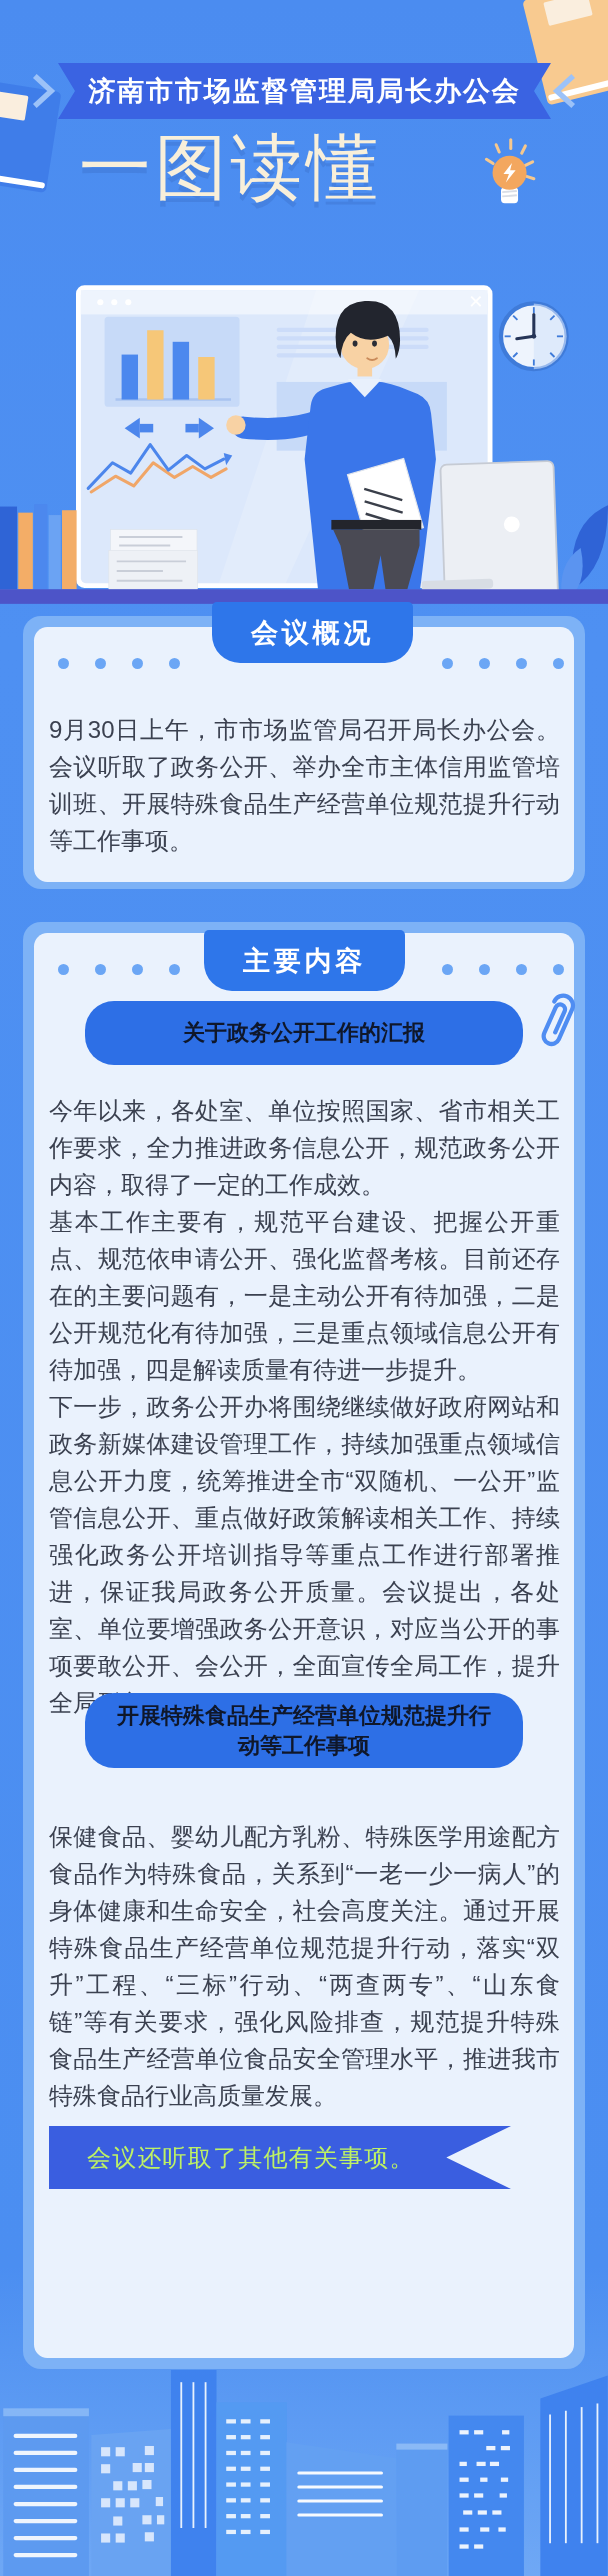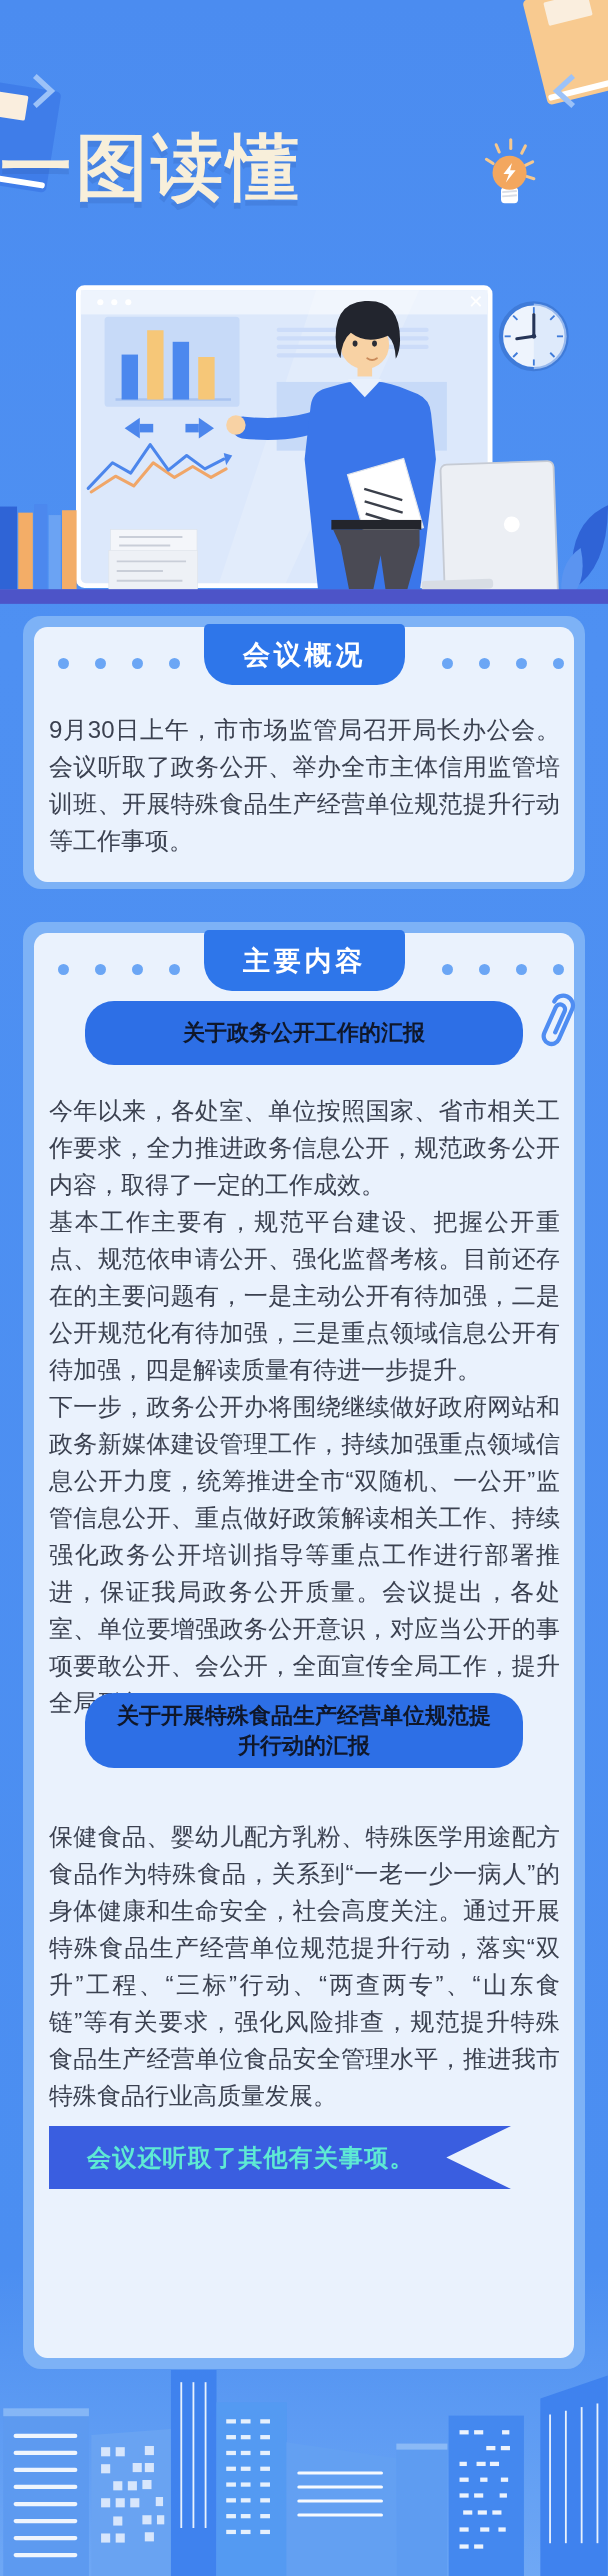--- a/index.html
+++ b/index.html
@@ -7,22 +7,22 @@
   .page{position:relative;width:608px;height:2576px;overflow:hidden;
         background:linear-gradient(180deg,#4b8cf0 0%,#4e90f2 25%,#4b8ef1 88%,#6fa8f5 100%);}
   
   .badge{position:absolute;left:58px;top:63px;width:493px;height:56px;background:#3a63e2;
          clip-path:polygon(0 0,100% 0,calc(100% - 17px) 50%,100% 100%,0 100%,17px 50%);
          display:flex;align-items:center;justify-content:center;}
   .badge span{color:#ffffff;font-size:27px;font-weight:bold;letter-spacing:1.8px;white-space:nowrap;}
   .chev{position:absolute;top:74px;width:24px;height:34px;}
   .chev svg{display:block;}
   .chev-l{left:32px;} .chev-r{right:32px;}
-  .big-title{position:absolute;left:0;top:120px;width:504px;text-align:left;padding-right:43px;box-sizing:border-box;
-             font-size:72px;font-weight:bold;color:#f8efda;letter-spacing:3.7px;
+  .big-title{position:absolute;left:0;top:120px;width:504px;text-align:center;padding-right:43px;box-sizing:border-box;
+             font-size:72px;font-weight:normal;color:#f8efda;letter-spacing:3.7px;
              text-shadow:0 5.5px 0 rgba(47,94,180,0.25);}
   .corner-book{position:absolute;border-radius:4.9px;}
   .book-left{left:-18px;top:86px;width:72px;height:102px;background:#3f7de9;transform:rotate(9deg);}
   .book-right{left:534px;top:-11px;width:84px;height:108px;background:#f8ca90;transform:rotate(-14deg);}
   .book-label{position:absolute;background:#faeede;border-radius:1.8px;}
   .book-pages{position:absolute;left:2.4px;right:2.4px;bottom:3.7px;height:6px;background:#ffffff;border-radius:2.4px;}
   .bulb{position:absolute;left:473px;top:135px;width:67px;height:73px;}
   
   .card-outer{position:absolute;left:23px;width:562px;background:#7db2f6;border-radius:18px;}
   .card-inner{position:absolute;left:34px;width:540px;background:#eaf2fd;border-radius:13.4px;}
@@ -32,21 +32,21 @@
   .dots{position:absolute;display:flex;gap:26px;z-index:5;}
   .dots i{width:11px;height:11px;border-radius:50%;background:#6ba6f5;}
   .body-text{position:absolute;left:49px;width:511px;z-index:4;}
   .body-text p{margin:0;font-size:24px;line-height:37px;text-align:justify;color:#3b4150;font-weight:500;}
   .pill{position:absolute;left:85px;width:438px;background:#2d6fe6;border-radius:29px;
         display:flex;align-items:center;justify-content:center;z-index:4;text-align:center;}
   .pill span{color:#0f172a;font-size:22px;font-weight:600;line-height:30px;padding:0 24px;}
   .ribbon{position:absolute;left:49px;top:2126px;width:462px;height:63px;background:#3a5ee0;
           clip-path:polygon(0 0,100% 0,86% 50%,100% 100%,0 100%);
           display:flex;align-items:center;z-index:4;}
-  .ribbon span{color:#5eead4;font-size:24px;font-weight:bold;padding-left:38px;letter-spacing:1.2px;text-align:center;}
+  .ribbon span{color:#bef264;font-size:24px;font-weight:normal;padding-left:38px;letter-spacing:1.2px;text-align:center;}
   .paperclip{position:absolute;left:539px;top:984px;z-index:6;transform:rotate(24deg);}
   
   .illus{position:absolute;left:0;top:262px;width:608px;height:342px;}
   .skyline{position:absolute;left:0;top:2367px;width:608px;height:209px;}
 </style>
 </head>
 <body>
 
 <div class="page">
 
@@ -64,20 +64,23 @@
     <svg width="24" height="34" viewBox="0 0 40 56">
         <polyline points="8,6 32,28 8,50" fill="none" stroke="#9cc2f8" stroke-width="9" stroke-linecap="square"></polyline>
       </svg>
   </div>
   <div class="chev chev-r">
     <svg width="24" height="34" viewBox="0 0 40 56">
         <polyline points="32,6 8,28 32,50" fill="none" stroke="#9cc2f8" stroke-width="9" stroke-linecap="square"></polyline>
       </svg>
   </div>
 
+  <div class="badge">
+    <span>济南市市场监督管理局局长办公会</span>
+  </div>
 
   <div class="big-title">一图读懂</div>
 
   <div class="bulb">
     <svg width="67" height="73" viewBox="0 0 110 120">
       <g stroke="#f6c88e" stroke-width="5" stroke-linecap="round">
         <line x1="38" y1="16" x2="43" y2="28"></line>
           <line x1="62" y1="8" x2="62" y2="22"></line>
         <line x1="86" y1="18" x2="80" y2="30"></line>
           <line x1="98" y1="44" x2="86" y2="50"></line>
@@ -203,21 +206,21 @@
       <path d="M1000,400 q-70,30 -58,138 q58,-36 58,-138z" fill="#2f63d6"></path>
       <path d="M955,470 q-40,26 -30,90 q44,-24 30,-90z" fill="#5b94f0"></path>
     </g>
 
     <rect x="0" y="538" width="1000" height="24" fill="#4d54c8"></rect>
   </svg>
 
   <section>
     <div class="card-outer" style="top:616px;height:273px;"></div>
     <div class="card-inner" style="top:627px;height:255px;"></div>
-    <div class="tab" style="top:624px;">
+    <div class="tab" style="top:602px;margin-left:8px;">
       <span>会议概况</span>
     </div>
     <div class="dots" style="left:58px;top:658px;">
         <i></i>
         <i></i>
         <i></i>
         <i></i>
       </div>
     <div class="dots" style="left:442px;top:658px;">
         <i></i>
@@ -259,21 +262,21 @@
       <span>关于政务公开工作的汇报</span>
     </div>
 
     <div class="body-text" style="top:1092px;">
       <p>今年以来，各处室、单位按照国家、省市相关工作要求，全力推进政务信息公开，规范政务公开内容，取得了一定的工作成效。</p>
       <p>基本工作主要有，规范平台建设、把握公开重点、规范依申请公开、强化监督考核。目前还存在的主要问题有，一是主动公开有待加强，二是公开规范化有待加强，三是重点领域信息公开有待加强，四是解读质量有待进一步提升。</p>
       <p>下一步，政务公开办将围绕继续做好政府网站和政务新媒体建设管理工作，持续加强重点领域信息公开力度，统筹推进全市“双随机、一公开”监管信息公开、重点做好政策解读相关工作、持续强化政务公开培训指导等重点工作进行部署推进，保证我局政务公开质量。会议提出，各处室、单位要增强政务公开意识，对应当公开的事项要敢公开、会公开，全面宣传全局工作，提升全局形象。</p>
     </div>
 
     <div class="pill" style="top:1693px;height:75px;">
-      <span>关于开展特殊食品生产经营单位规范提升行动的汇报</span>
+      <span>开展特殊食品生产经营单位规范提升行动等工作事项</span>
     </div>
 
     <div class="body-text" style="top:1818px;">
       <p>保健食品、婴幼儿配方乳粉、特殊医学用途配方食品作为特殊食品，关系到“一老一少一病人”的身体健康和生命安全，社会高度关注。通过开展特殊食品生产经营单位规范提升行动，落实“双升”工程、“三标”行动、“两查两专”、“山东食链”等有关要求，强化风险排查，规范提升特殊食品生产经营单位食品安全管理水平，推进我市特殊食品行业高质量发展。</p>
     </div>
 
     <div class="ribbon">
       <span>会议还听取了其他有关事项。</span>
     </div>
   </section>

